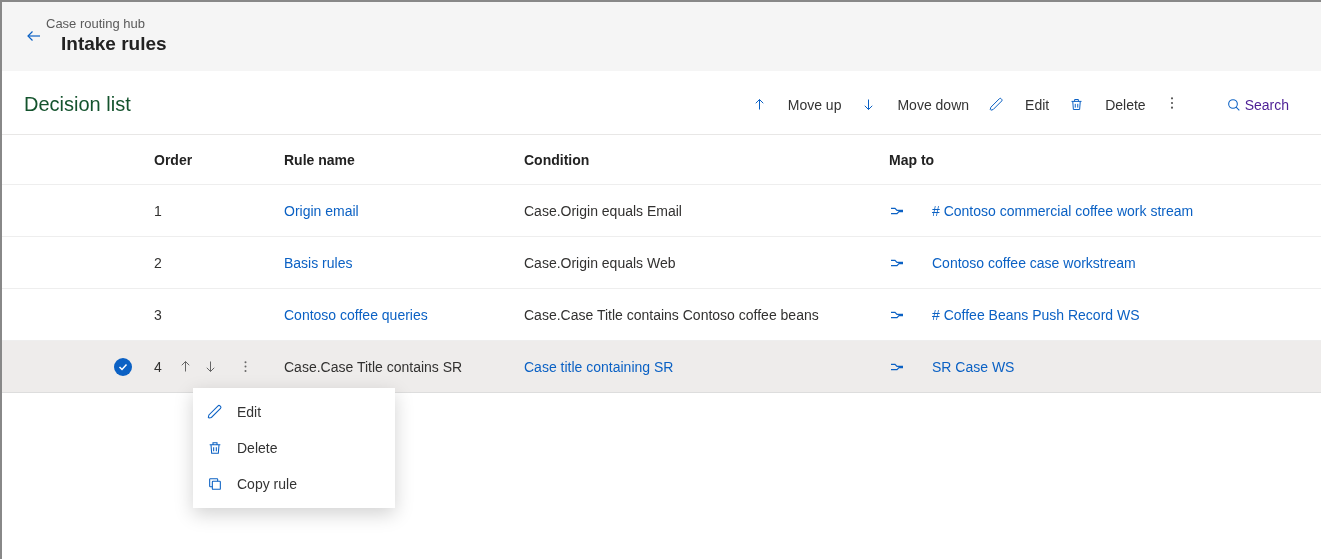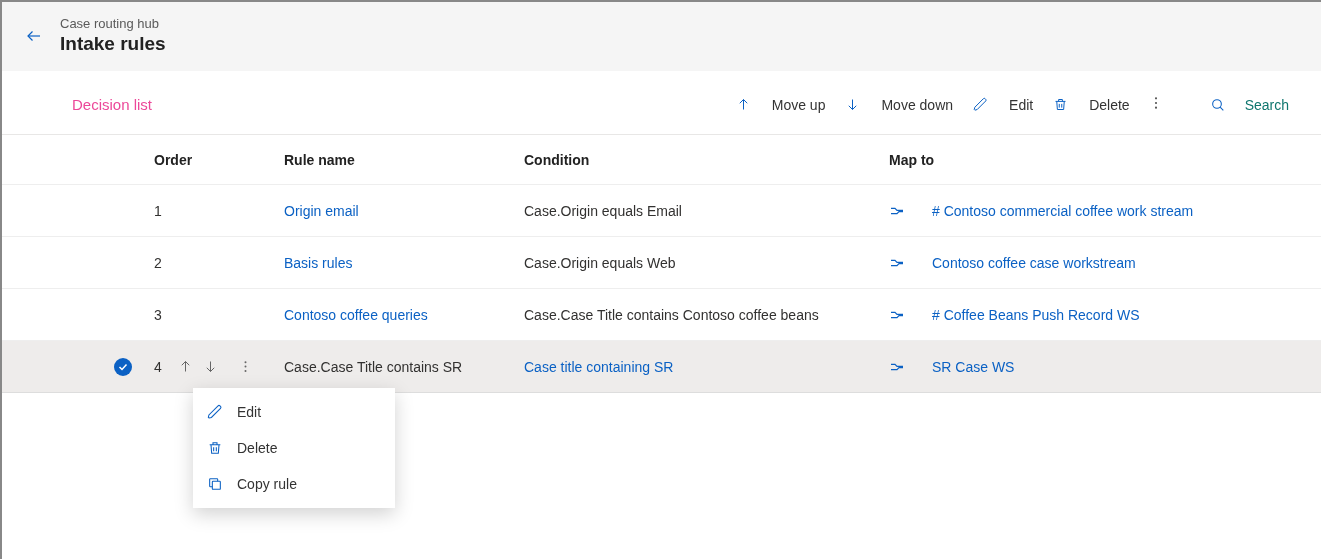--- a/index.html
+++ b/index.html
@@ -13,74 +13,73 @@
     border: 1px solid #888;
     overflow: hidden;
   }
 
   
   .header {
     background: #f5f5f5;
     padding: 14px 20px 16px 20px;
     display: flex;
     align-items: center;
-    gap: 14px;
   }
   .back-btn {
     width: 24px; height: 24px;
     display: flex; align-items: center; justify-content: center;
     cursor: pointer;
     color: #0b61c4;
   }
   .hdr-text {
     display: flex; flex-direction: column;
   }
   .breadcrumb {
     font-size: 13px;
     color: #5a5a5a;
   }
   .page-title {
     font-size: 19px;
     font-weight: 600;
     color: #222;
     margin-top: 2px;
+    margin-left: 15px;
   }
 
   
   .cmdbar {
     display: flex;
     align-items: center;
     padding: 18px 22px 14px 22px;
   }
   .section-label {
-    font-size: 15px;
-    color: #ec4899;
+    font-size: 20px;
+    color: #14532d;
     flex: 0 0 auto;
-    margin-left: 48px;
   }
   .cmdbar-spacer { flex: 1; }
   .cmd-btn {
     display: flex;
     align-items: center;
     gap: 21px;
     padding: 6px 10px;
     cursor: pointer;
     color: #333;
   }
   .cmd-btn .icon { color: #0b61c4; }
   .overflow-btn {
     padding: 6px 8px;
     cursor: pointer;
     color: #555;
   }
   .search-btn {
-    display: flex; align-items: center; gap: 19px;
+    display: flex; align-items: center; gap: 3px;
     padding: 6px 10px;
     cursor: pointer;
-    color: #0f766e;
+    color: #4c1d95;
     margin-left: 28px;
   }
 
   .divider {
     height: 1px; background: #e8e7e6; margin: 0;
   }
 
   
   .table {
     width: 100%;

